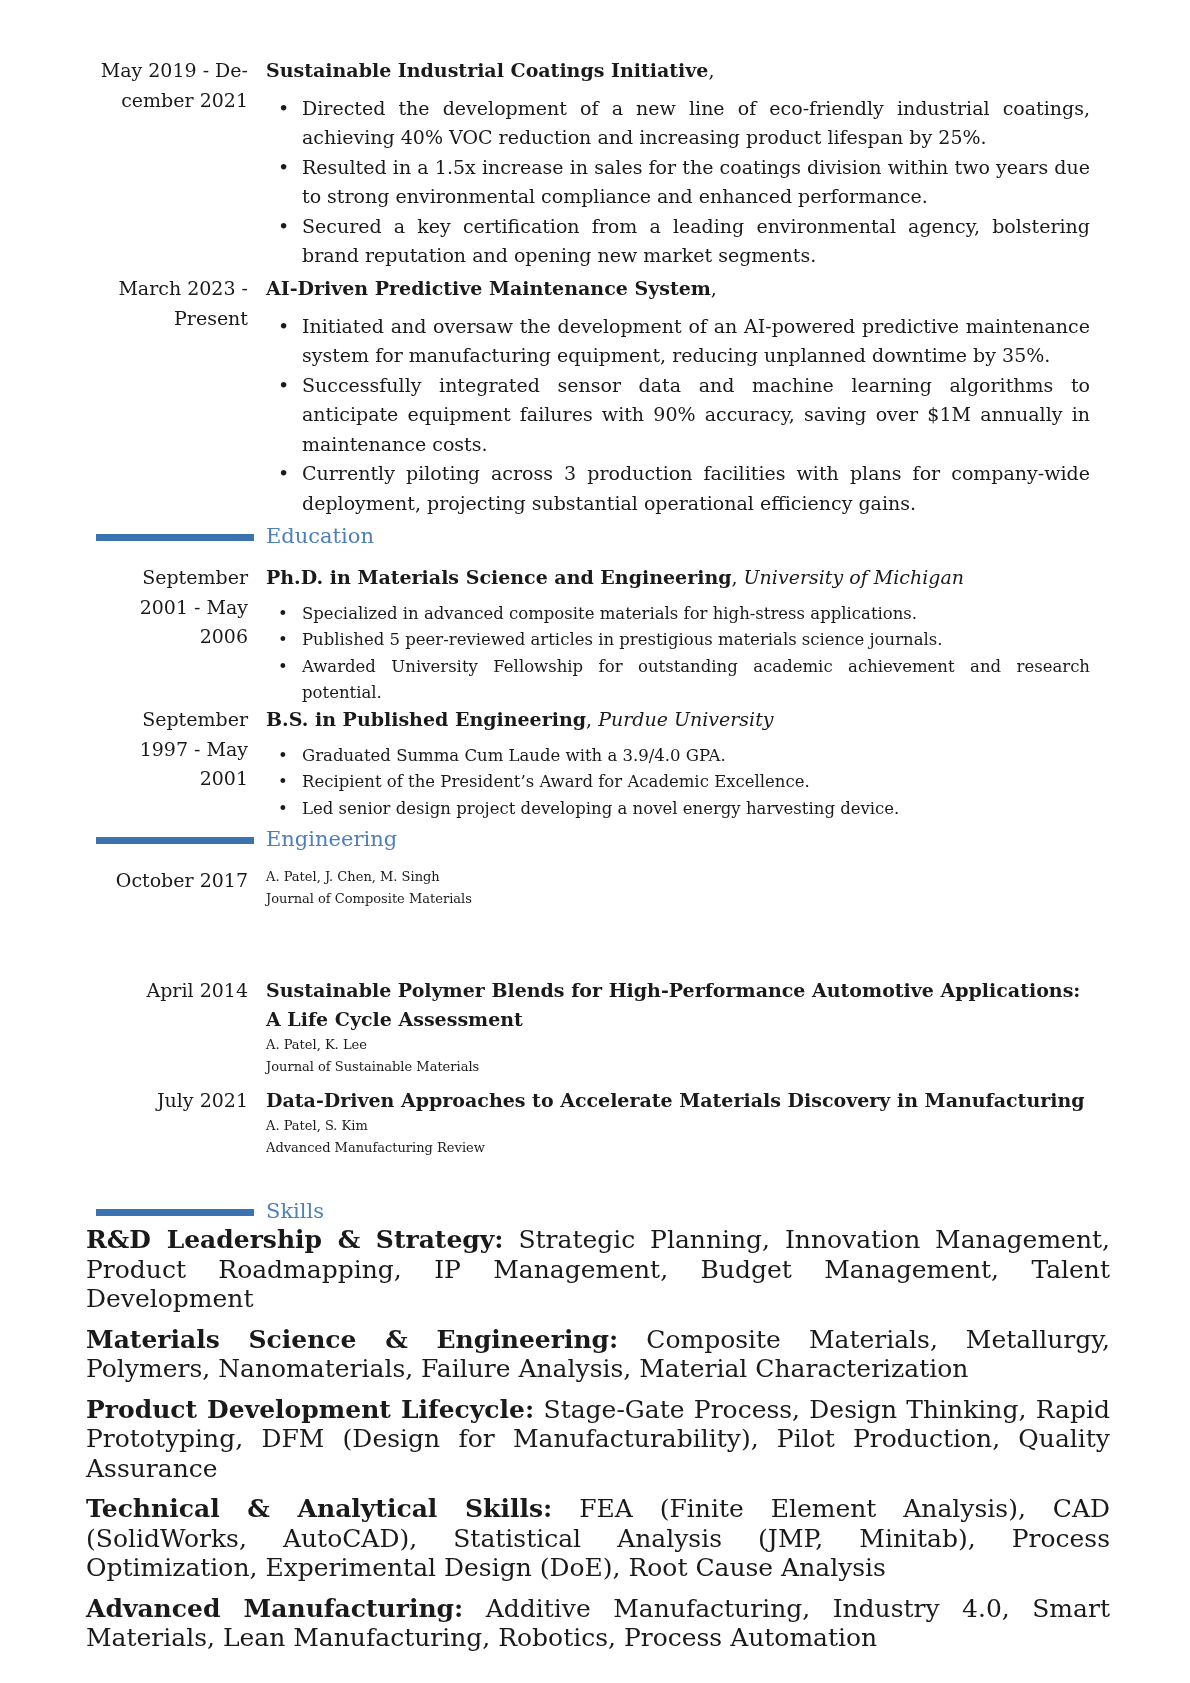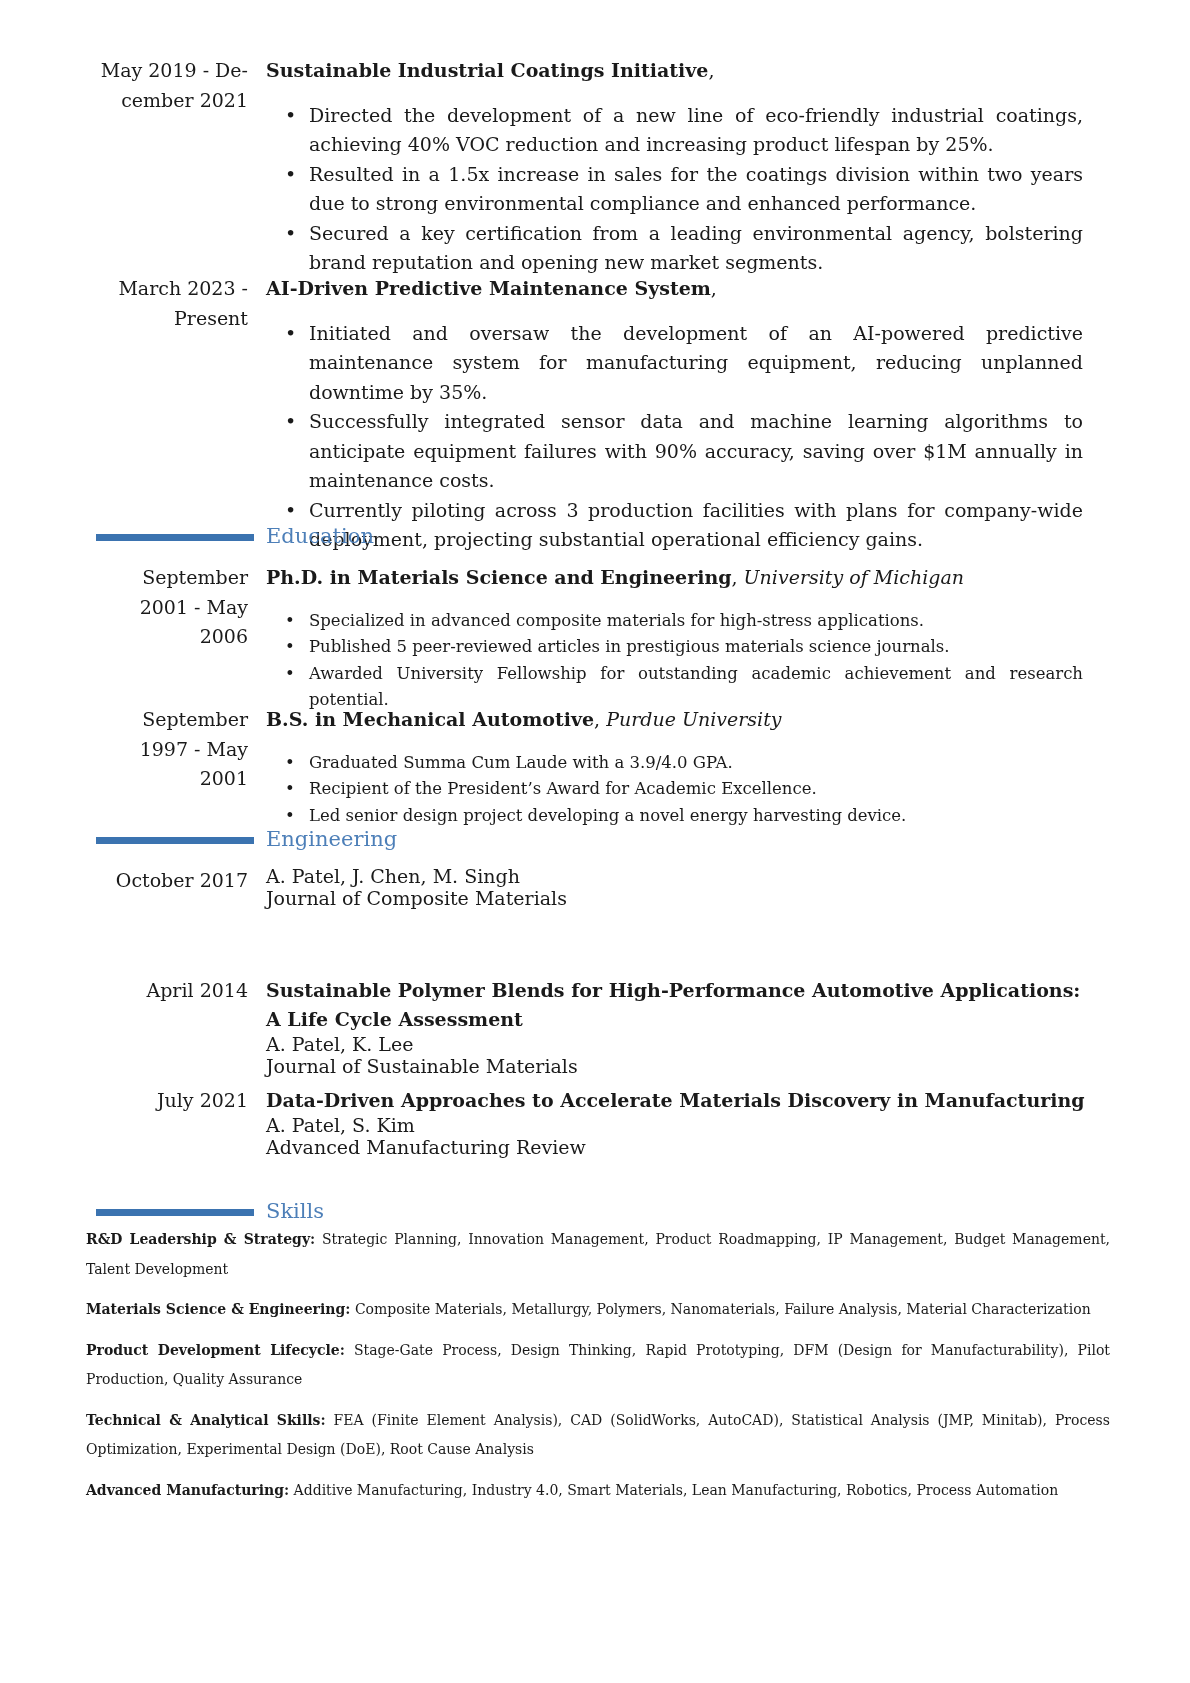--- a/index.html
+++ b/index.html
@@ -13,46 +13,46 @@
     .entry { position: absolute; left: 88px; width: 1010px; }
     .date {
       position: absolute; left: 0; width: 160px; text-align: right;
       font-size: 19px; line-height: 29.5px;
     }
     .body { position: absolute; left: 178px; width: 832px; }
     .title { font-size: 19px; line-height: 29.5px; }
     .title b { font-weight: bold; }
     .title i { font-style: italic; }
 
-    ul.bullets { list-style: none; margin: 15px; padding: 0; }
+    ul.bullets { list-style: none; margin: 8px; padding: 0; }
     ul.bullets li {
       position: relative; padding-left: 28px;
       font-size: 19px; line-height: 29.5px; text-align: justify;
     }
     ul.bullets li::before {
       content: "\2022"; position: absolute; left: 4px; top: 0;
     }
     ul.bullets.small li { font-size: 16.5px; line-height: 26.5px; }
 
     .section-head { position: absolute; left: 96px; width: 900px; height: 40px; }
     .section-bar {
       position: absolute; left: 0; width: 158px; height: 7px;
       background: #3b73b0;
     }
     .section-title {
       position: absolute; left: 170px; font-size: 21px; color: #4d7fb8;
       line-height: 36px; white-space: nowrap;
     }
 
     .pub-title { font-size: 19px; line-height: 29px; font-weight: bold; }
-    .pub-line { font-size: 19px; line-height: 21.5px; }
+    .pub-line { font-size: 13px; line-height: 21.5px; }
 
     .skills { position: absolute; left: 86px; width: 1024px; }
     .skill {
-      font-size: 14px; line-height: 29.5px; text-align: justify;
+      font-size: 25px; line-height: 29.5px; text-align: justify;
       margin-bottom: 11px;
     }
     .skill b { font-weight: bold; }
   </style>
 </head>
 <body>
 
 <div class="page">
 
   <div class="entry" style="top:56px;">
@@ -106,21 +106,21 @@
     </div>
   </div>
 
   <div class="entry" style="top:705px;">
     <div class="date">
       <div>September</div>
       <div>1997 - May</div>
       <div>2001</div>
     </div>
     <div class="body">
-      <div class="title"><b>B.S. in Mechanical Automotive</b>, <i>Purdue University</i></div>
+      <div class="title"><b>B.S. in Published Engineering</b>, <i>Purdue University</i></div>
       <ul class="bullets small">
         <li>Graduated Summa Cum Laude with a 3.9/4.0 GPA.</li>
         <li>Recipient of the President’s Award for Academic Excellence.</li>
         <li>Led senior design project developing a novel energy harvesting device.</li>
       </ul>
     </div>
   </div>
 
   <div class="section-head" style="top:823px;">
     <div class="section-bar" style="top:14px;"></div>

